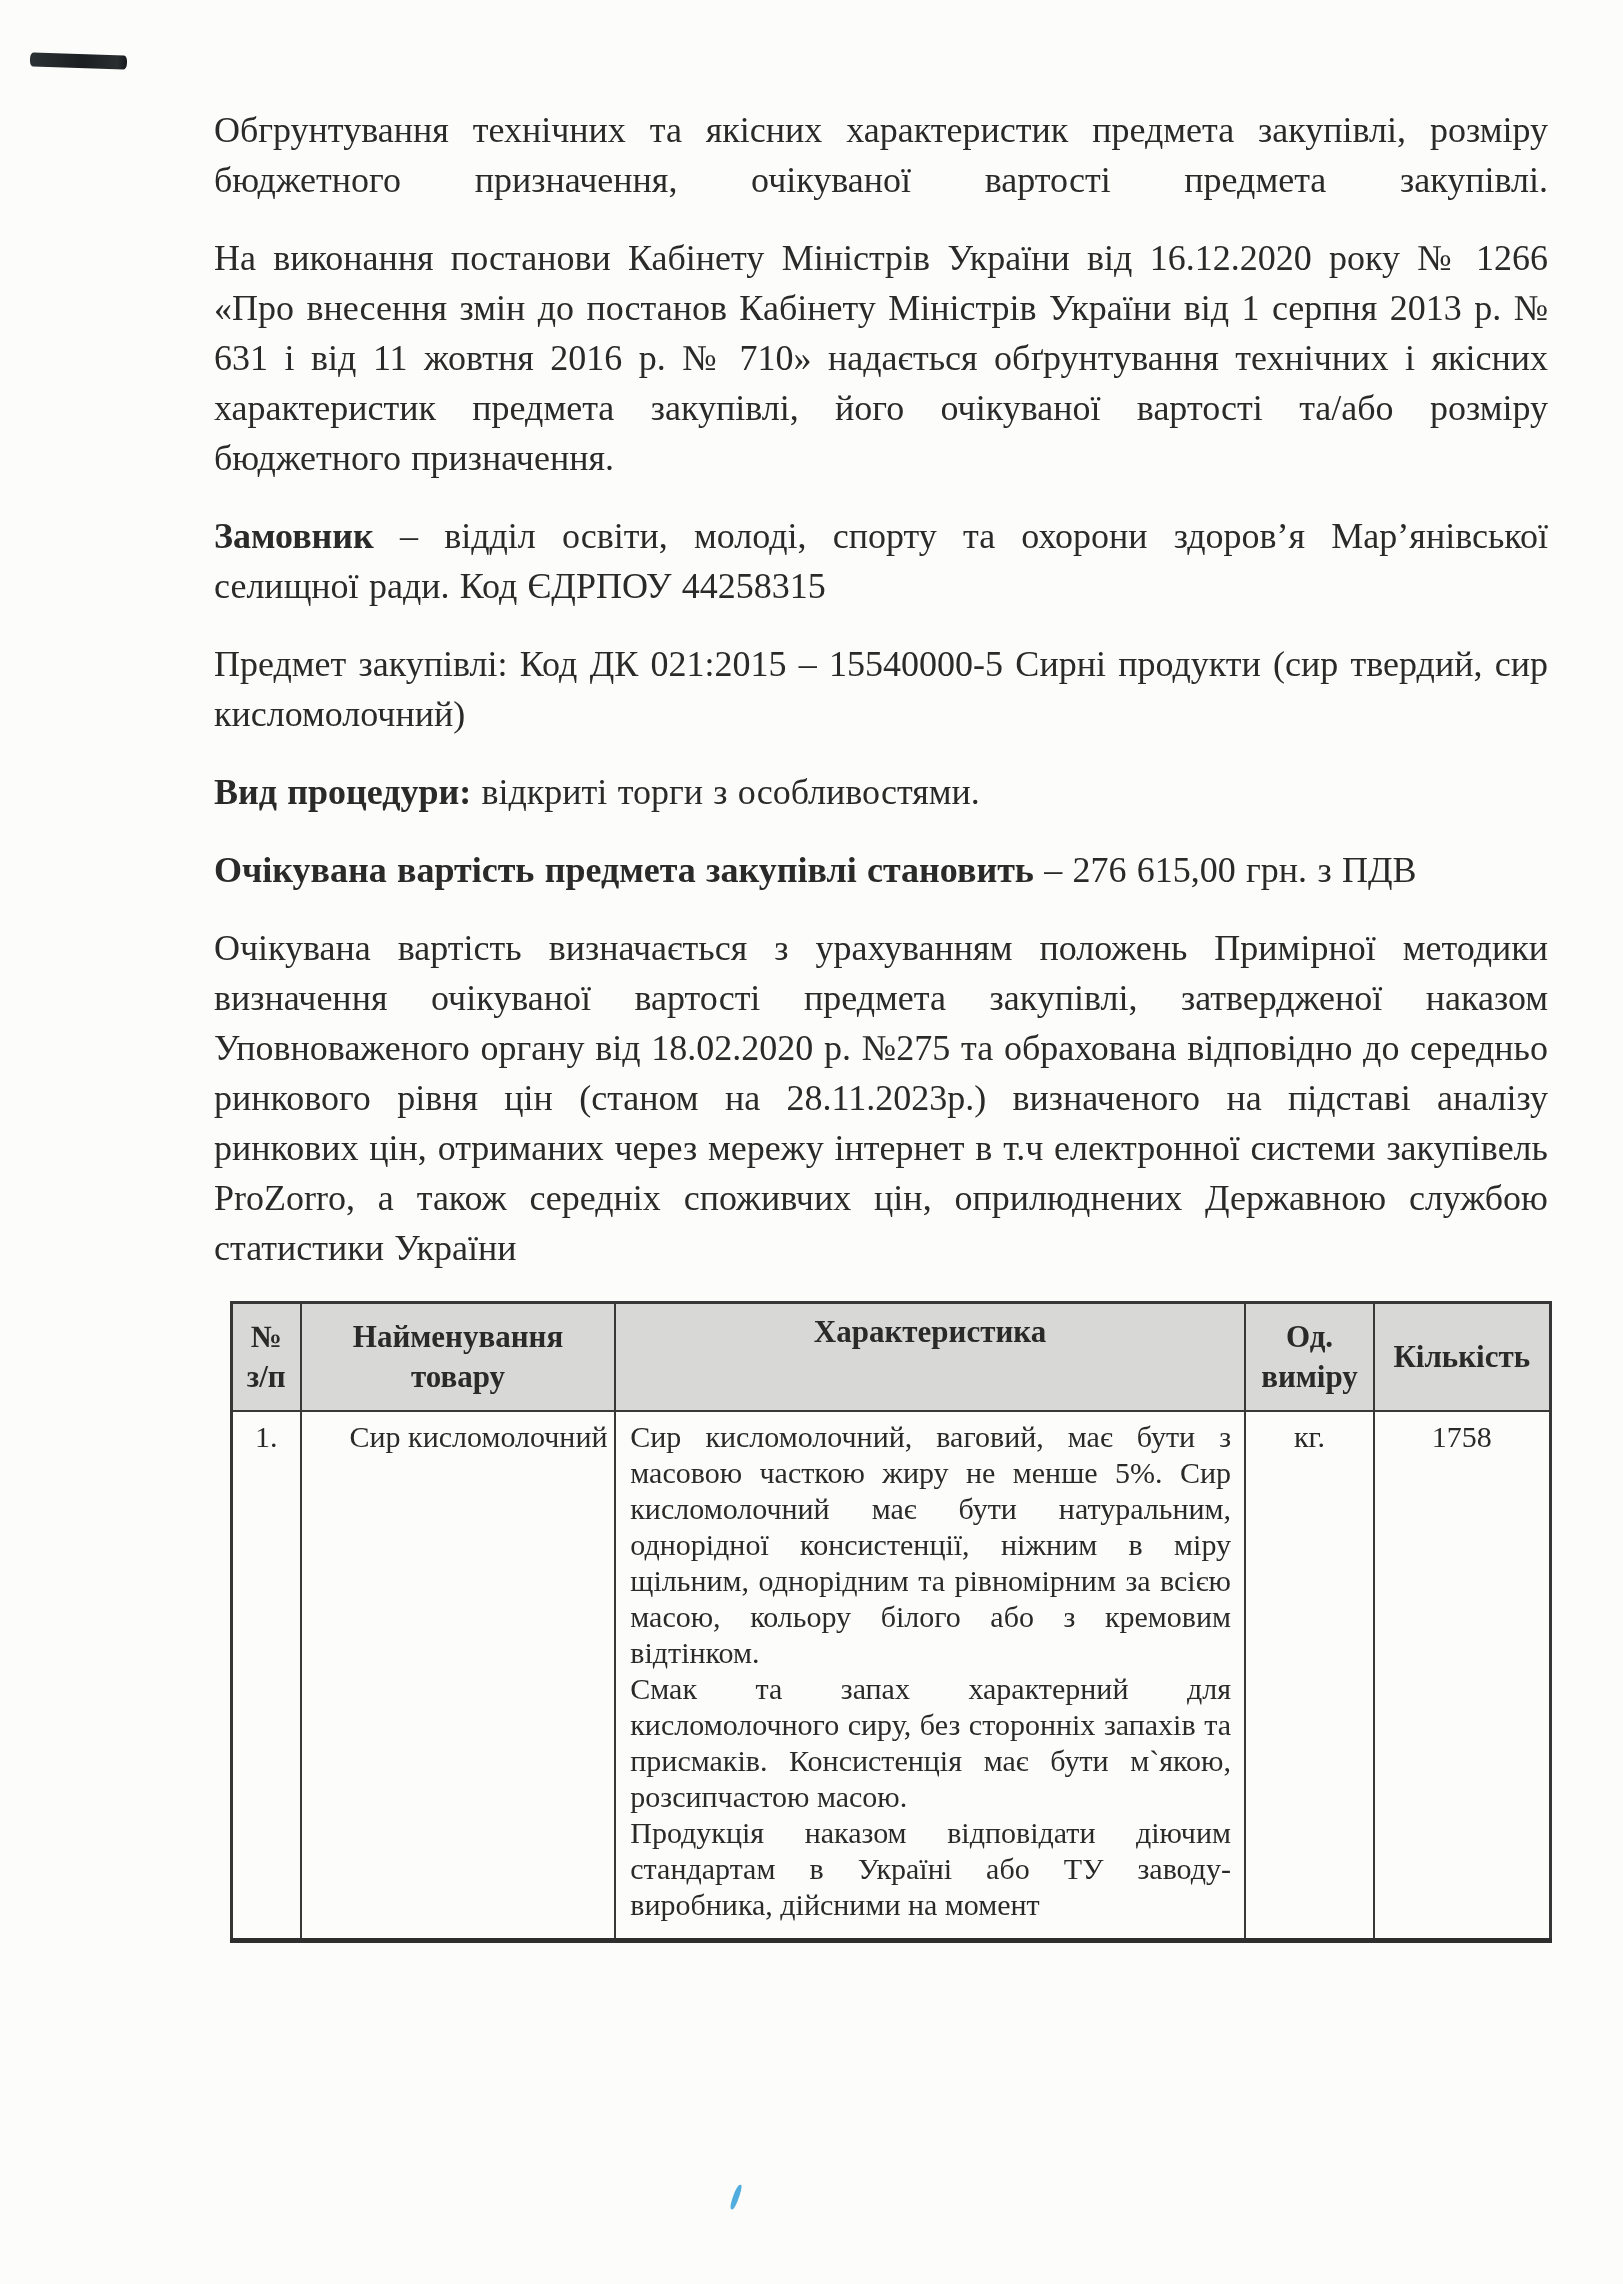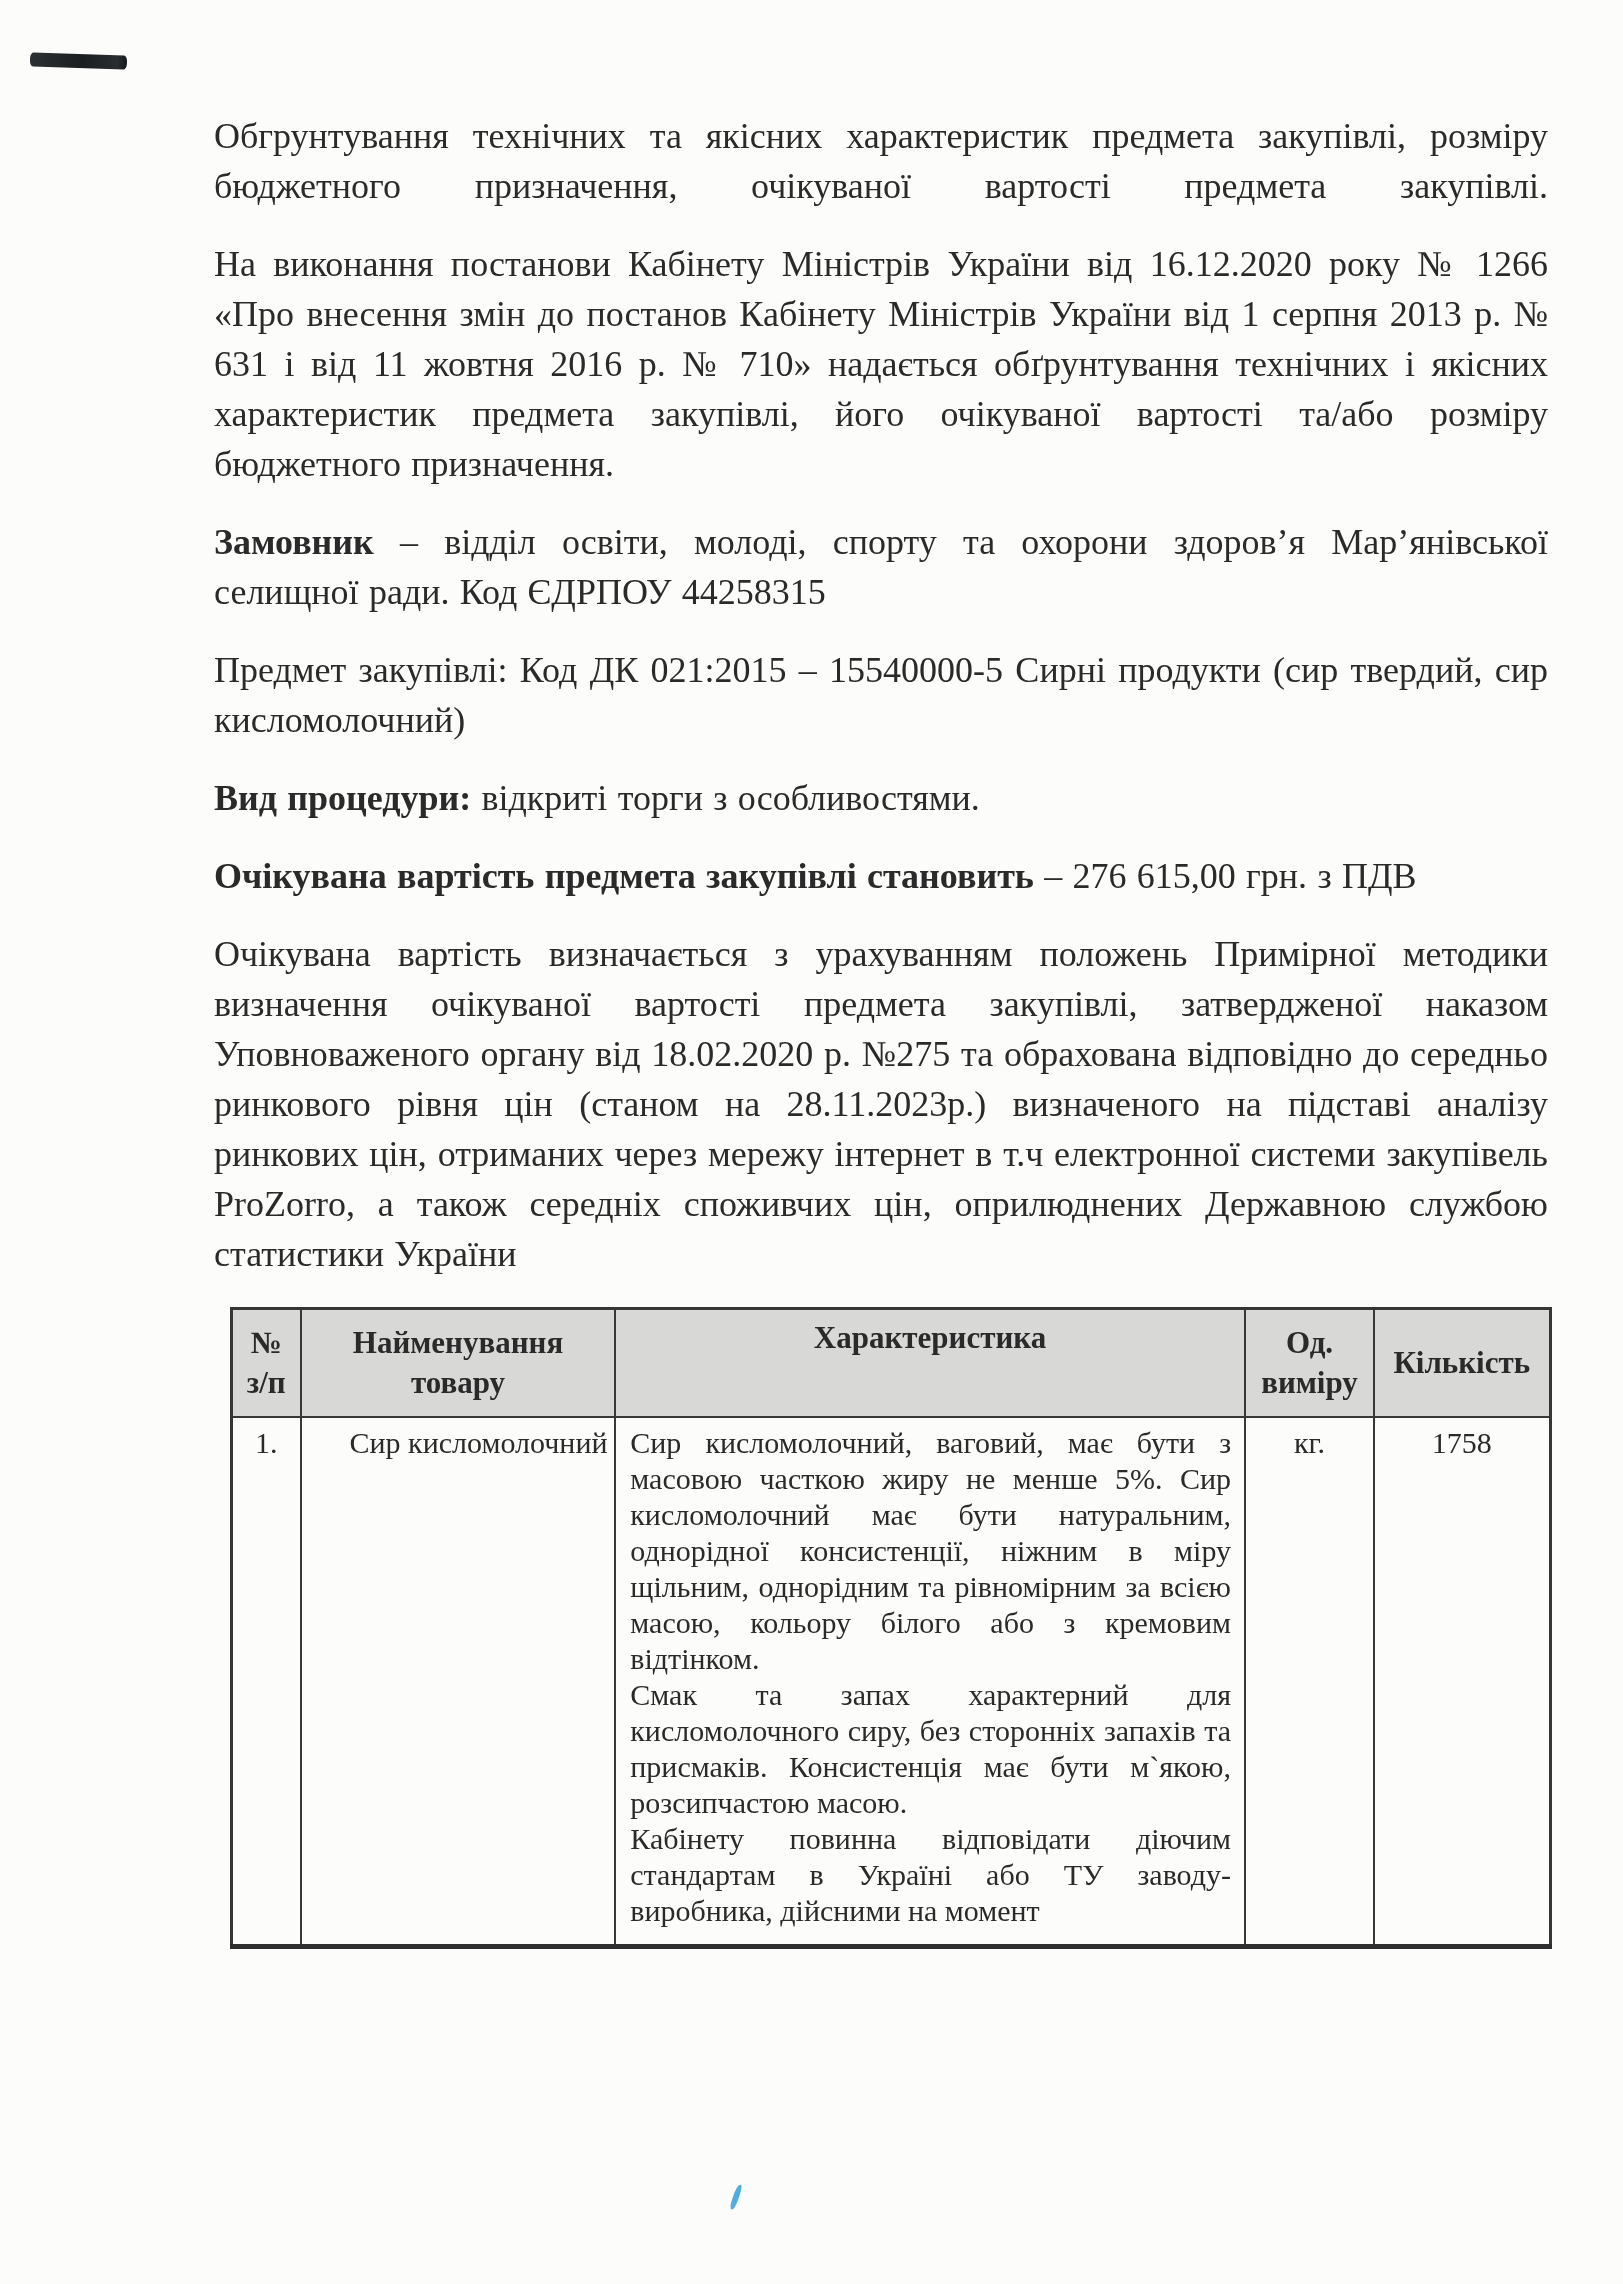--- a/index.html
+++ b/index.html
@@ -27,21 +27,21 @@
   .blue-mark {
     position: absolute; left: 733px; top: 2184px;
     width: 5.8px; height: 26px;
     background: #3da4da;
     border-radius: 70% 30% 60% 40% / 60% 40% 70% 30%;
     transform: rotate(17deg);
     opacity: 0.9;
   }
   .content {
     position: absolute;
-    left: 214px; top: 12px;
+    left: 214px; top: 6px;
     width: 1334px;
     padding-top: 99px;
   }
   .content p, .content h1 {
     margin: 0 0 28px 0;
     font-size: 36px;
     line-height: 50px;
     text-align: justify;
     word-spacing: 1.3px;
     font-weight: normal;
@@ -134,21 +134,21 @@
           <th>Кількість</th>
         </tr>
       </thead>
       <tbody>
         <tr>
           <td class="c-num">1.</td>
           <td class="c-product">Сир кисломолочний</td>
           <td class="c-char">
             <div class="char-para">Сир кисломолочний, ваговий,  має бути з масовою часткою жиру не менше 5%. Сир кисломолочний має бути натуральним, однорідної консистенції, ніжним в міру щільним, однорідним та рівномірним за всією масою,  кольору білого або з кремовим відтінком.</div>
             <div class="char-para">Смак та запах характерний для кисломолочного сиру, без сторонніх запахів та присмаків. Консистенція має бути м`якою, розсипчастою масою.</div>
-            <div class="char-para">Кабінету повинна відповідати діючим стандартам в Україні або ТУ заводу-виробника, дійсними на момент</div>
+            <div class="char-para">Продукція наказом відповідати діючим стандартам в Україні або ТУ заводу-виробника, дійсними на момент</div>
           </td>
           <td class="c-unit">кг.</td>
           <td class="c-qty">1758</td>
         </tr>
       </tbody>
     </table>
   </div>
 
   <div class="blue-mark"></div>
 </div>

